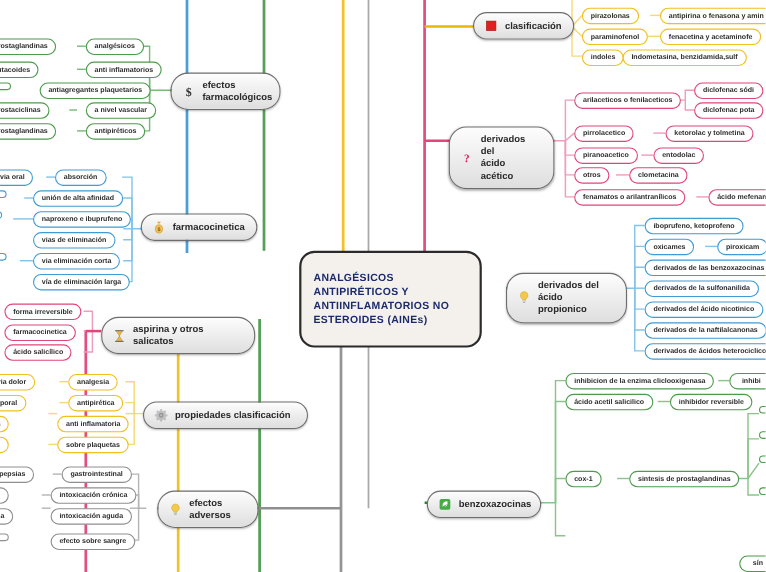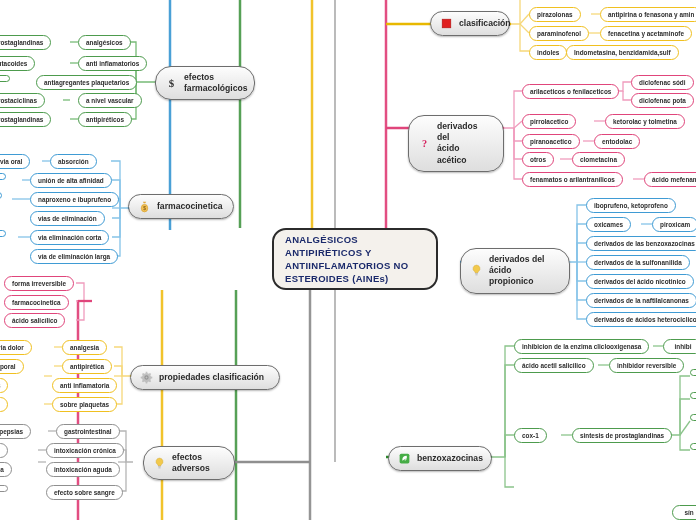--- a/index.html
+++ b/index.html
@@ -12,21 +12,21 @@
   #canvas{position:absolute;left:0;top:0;width:696px;height:520px;}
   svg.links{position:absolute;left:0;top:0;width:696px;height:520px;pointer-events:none;}
 
   
   .center{
     position:absolute;
     box-sizing:border-box;
     background:#f4f1ec;
     border:2px solid #2b2b2b;
     border-radius:14px;
-    padding:3px 11px;
+    padding:16px 11px;
     font-size:9.5px;
     font-weight:bold;
     line-height:1.38;
     letter-spacing:.3px;
     color:#1b2a6b;
   }
 
   
   .main{
     position:absolute;
@@ -263,20 +263,28 @@
   <div class="leaf b" style="left:30px;top:173px;">unión de alta afinidad</div>
   <div class="leaf b" style="left:30px;top:192px;">naproxeno e ibuprufeno</div>
   <div class="leaf b" style="left:30px;top:211px;">vias de eliminación</div>
   <div class="leaf b" style="left:30px;top:230px;">via eliminación corta</div>
   <div class="leaf b" style="left:30px;top:249px;">vía de eliminación  larga</div>
   <div class="leaf b" style="left:-8px;top:154px;">via oral</div>
   <div class="leaf b" style="left:-16px;top:173px;width:22px;"></div>
   <div class="leaf b" style="left:-20px;top:192px;width:22px;"></div>
   <div class="leaf b" style="left:-16px;top:230px;width:22px;"></div>
 
+  <div class="main" style="left:92px;top:288px;width:140px;">
+    <svg class="ic" viewBox="0 0 24 24">
+      <rect x="5" y="2" width="14" height="2" fill="#6e6e6e"></rect>
+      <rect x="5" y="20" width="14" height="2" fill="#6e6e6e"></rect>
+      <path d="M7 4h10l-5 8 5 8H7l5-8z" fill="#e8b646" stroke="#9c7a20" stroke-width=".7"></path>
+    </svg>
+    <span class="mlabel">aspirina y otros salicatos</span>
+  </div>
   <div class="leaf p" style="left:4px;top:276px;">forma irreversible</div>
   <div class="leaf p" style="left:4px;top:295px;">farmacocinetica</div>
   <div class="leaf p" style="left:4px;top:313px;">ácido  salicílico</div>
 
   <div class="main" style="left:130px;top:365px;width:150px;">
     <svg class="ic" viewBox="0 0 24 24">
       <path d="M12 8a4 4 0 100 8 4 4 0 000-8zm0 2.2a1.8 1.8 0 110 3.6 1.8 1.8 0 010-3.6z" fill="#8c8c8c"></path>
       <path d="M10.6 1.5h2.8l.5 2.6 2.3 1 2.3-1.4 2 2-1.4 2.3 1 2.3 2.6.5v2.8l-2.6.5-1 2.3 1.4 2.3-2 2-2.3-1.4-2.3 1-.5 2.6h-2.8l-.5-2.6-2.3-1-2.3 1.4-2-2 1.4-2.3-1-2.3-2.6-.5v-2.8l2.6-.5 1-2.3L3.8 5.7l2-2 2.3 1.4 2.3-1z" fill="#9b9b9b" opacity=".55"></path>
     </svg>
     <span class="mlabel">propiedades clasificación</span>
@@ -301,21 +309,21 @@
   </div>
   <div class="leaf k" style="left:56px;top:424px;">gastrointestinal</div>
   <div class="leaf k" style="left:46px;top:443px;">intoxicación crónica</div>
   <div class="leaf k" style="left:46px;top:462px;">intoxicación aguda</div>
   <div class="leaf k" style="left:46px;top:485px;">efecto sobre sangre</div>
   <div class="leaf k" style="left:-18px;top:424px;">dispepsias</div>
   <div class="leaf k" style="left:-18px;top:443px;width:26px;">ito</div>
   <div class="leaf k" style="left:-18px;top:462px;width:30px;">toria</div>
   <div class="leaf k" style="left:-18px;top:485px;width:26px;"></div>
 
-  <div class="main" style="left:430px;top:11px;width:80px;">
+  <div class="main" style="left:430px;top:11px;width:92px;">
     <svg class="ic" viewBox="0 0 24 24">
       <rect x="4" y="4" width="16" height="16" fill="#e02020" stroke="#a81212" stroke-width="1"></rect>
     </svg>
     <span class="mlabel">clasificación</span>
   </div>
 
   <div class="leaf y" style="left:529px;top:7px;">pirazolonas</div>
   <div class="leaf y" style="left:529px;top:26px;">paraminofenol</div>
   <div class="leaf y" style="left:529px;top:45px;">indoles</div>
   <div class="leaf y" style="left:600px;top:7px;">antipirina o fenasona y amin</div>

